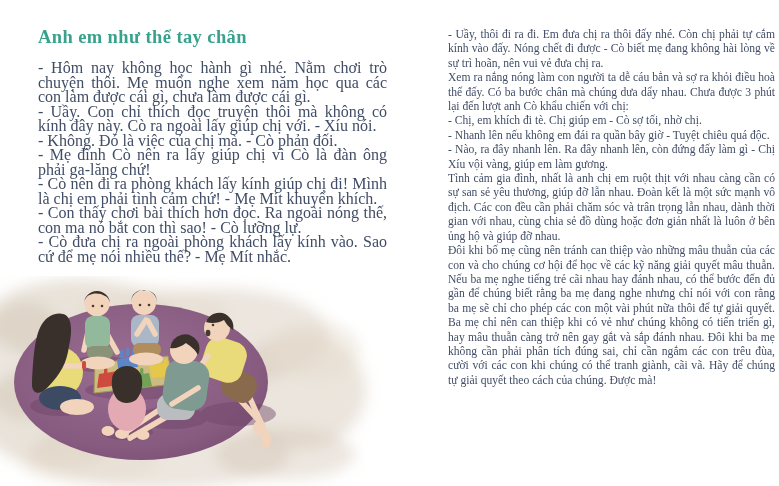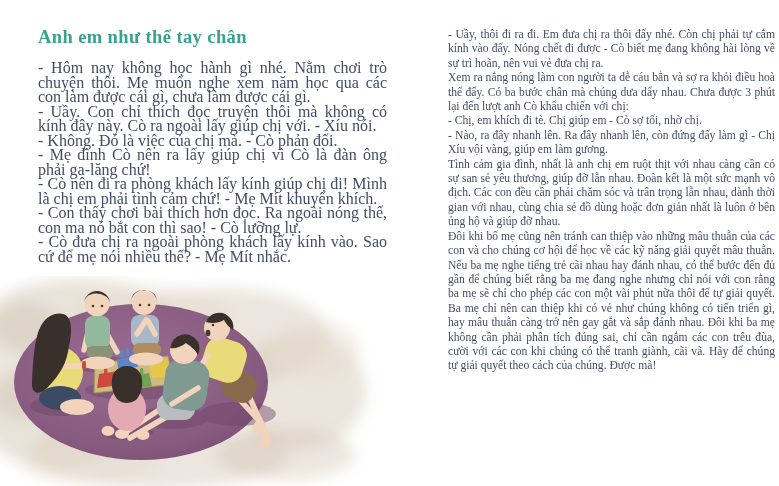--- a/index.html
+++ b/index.html
@@ -185,20 +185,21 @@
         <ellipse class="f-skin" cx="143" cy="159" rx="6.5" ry="5"></ellipse>
       </g>
     </svg>
   </div>
 
   <div class="col right">
     <div class="body">
       <p>- Uầy, thôi đi ra đi. Em đưa chị ra thôi đấy nhé. Còn chị phải tự cắm kính vào đấy. Nóng chết đi được - Cò biết mẹ đang không hài lòng về sự trì hoãn, nên vui vẻ đưa chị ra.</p>
       <p>Xem ra nắng nóng làm con người ta dễ cáu bẳn và sợ ra khỏi điều hoà thế đấy. Có ba bước chân mà chúng dưa dẩy nhau. Chưa được 3 phút lại đến lượt anh Cò khẩu chiến với chị:</p>
       <p>- Chị, em khích đi tè. Chị giúp em - Cò sợ tối, nhờ chị.</p>
+      <p>- Nhanh lên nếu không em đái ra quần bây giờ - Tuyệt chiêu quá độc.</p>
       <p>- Nào, ra đây nhanh lên. Ra đây nhanh lên, còn đứng đấy làm gì - Chị Xíu vội vàng, giúp em làm gương.</p>
     </div>
     <div class="body">
       <p>Tình cảm gia đình, nhất là anh chị em ruột thịt với nhau càng cần có sự san sẻ yêu thương, giúp đỡ lẫn nhau. Đoàn kết là một sức mạnh vô địch. Các con đều cần phải chăm sóc và trân trọng lẫn nhau, dành thời gian với nhau, cùng chia sẻ đồ dùng hoặc đơn giản nhất là luôn ở bên ủng hộ và giúp đỡ nhau.</p>
       <p>Đôi khi bố mẹ cũng nên tránh can thiệp vào những mâu thuẫn của các con và cho chúng cơ hội để học về các kỹ năng giải quyết mâu thuẫn. Nếu ba mẹ nghe tiếng trẻ cãi nhau hay đánh nhau, có thể bước đến đủ gần để chúng biết rằng ba mẹ đang nghe nhưng chỉ nói với con rằng ba mẹ sẽ chỉ cho phép các con một vài phút nữa thôi để tự giải quyết. Ba mẹ chỉ nên can thiệp khi có vẻ như chúng không có tiến triển gì, hay mâu thuẫn càng trở nên gay gắt và sắp đánh nhau. Đôi khi ba mẹ không cần phải phân tích đúng sai, chỉ cần ngắm các con trêu đùa, cười với các con khi chúng có thể tranh giành, cãi vã. Hãy để chúng tự giải quyết theo cách của chúng. Được mà!</p>
     </div>
   </div>
 
 </div>
 

